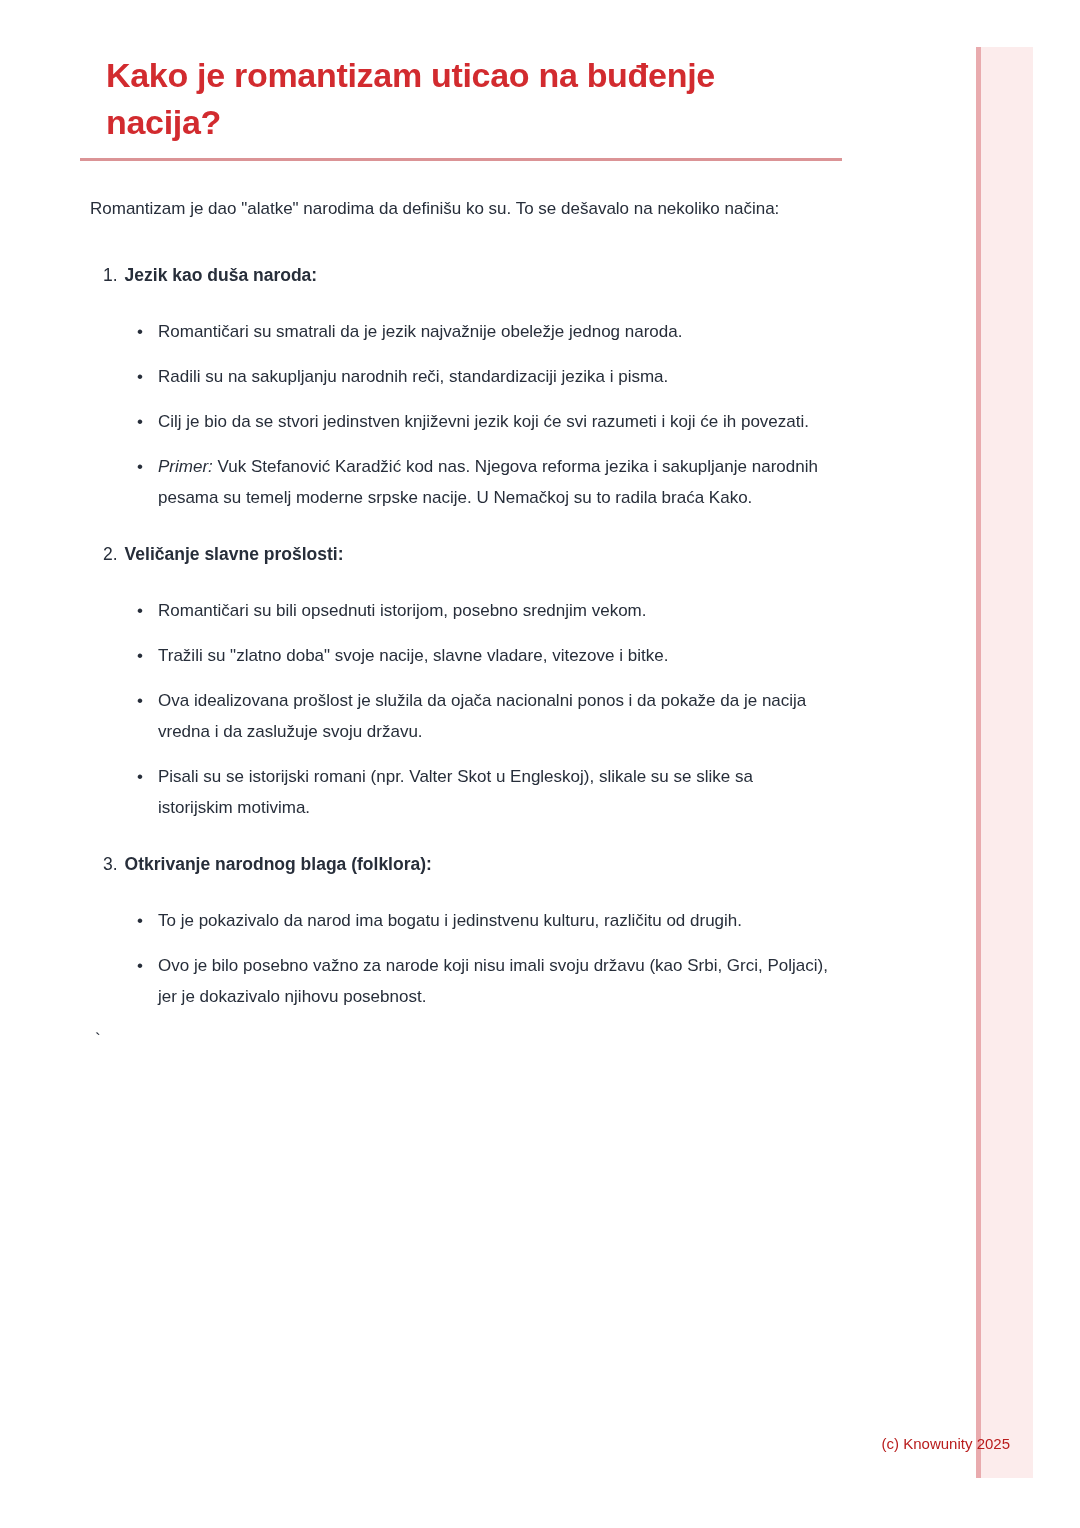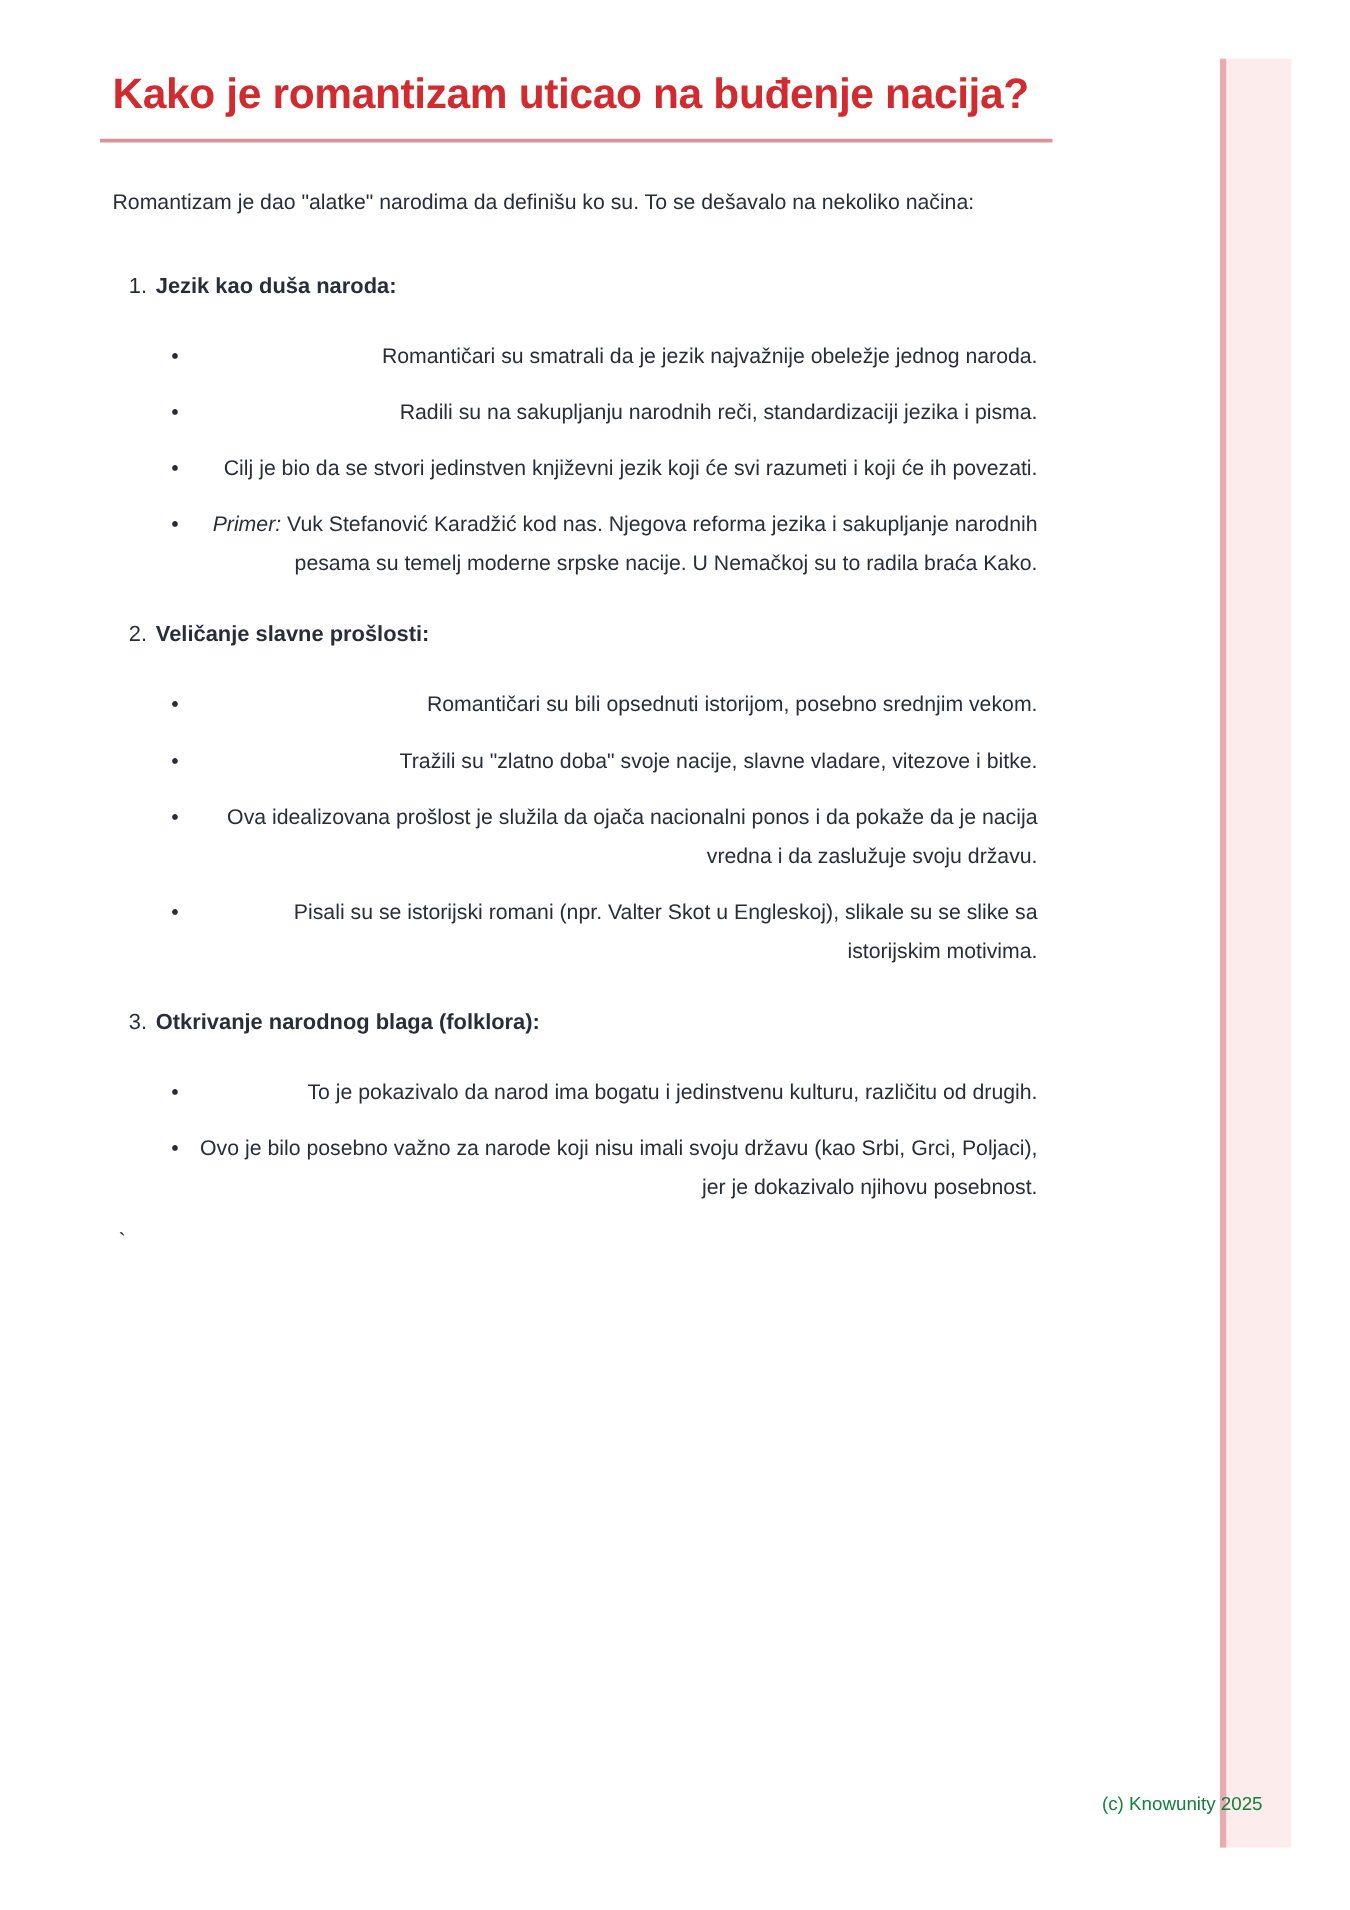--- a/index.html
+++ b/index.html
@@ -26,21 +26,21 @@
   }
 
   .content {
     position: absolute;
     left: 90px;
     top: 0;
     width: 740px;
   }
 
   h1.title {
-    margin: 52px 0 0 0;
+    margin: 52px 0 0 16px;
     font-size: 34px;
     line-height: 47px;
     font-weight: 700;
     letter-spacing: -0.3px;
     color: #d22b2f;
   }
 
   .divider {
     border: none;
     border-top: 3px solid #db9496;
@@ -72,21 +72,21 @@
 
   ul.bullets {
     list-style: none;
     margin: 26px 0 0 0;
     padding: 0 0 0 68px;
   }
   ul.bullets > li {
     position: relative;
     font-size: 17px;
     line-height: 31px;
-    text-align: right;
+    text-align: left;
   }
   ul.bullets > li + li { margin-top: 14px; }
   ul.bullets > li::before {
     content: "\2022";
     position: absolute;
     left: -21px;
     top: 0;
     color: #272e3a;
   }
 
@@ -100,21 +100,21 @@
     line-height: 20px;
     color: #272e3a;
   }
 
   .footer {
     position: absolute;
     top: 1434px;
     right: 70px;
     font-size: 15px;
     line-height: 20px;
-    color: #15803d;
+    color: #b91c1c;
     z-index: 2;
   }
 </style>
 </head>
 <body>
 
 <div class="stripe"></div>
 
 <div class="content">
   <h1 class="title">Kako je romantizam uticao na buđenje nacija?</h1>

